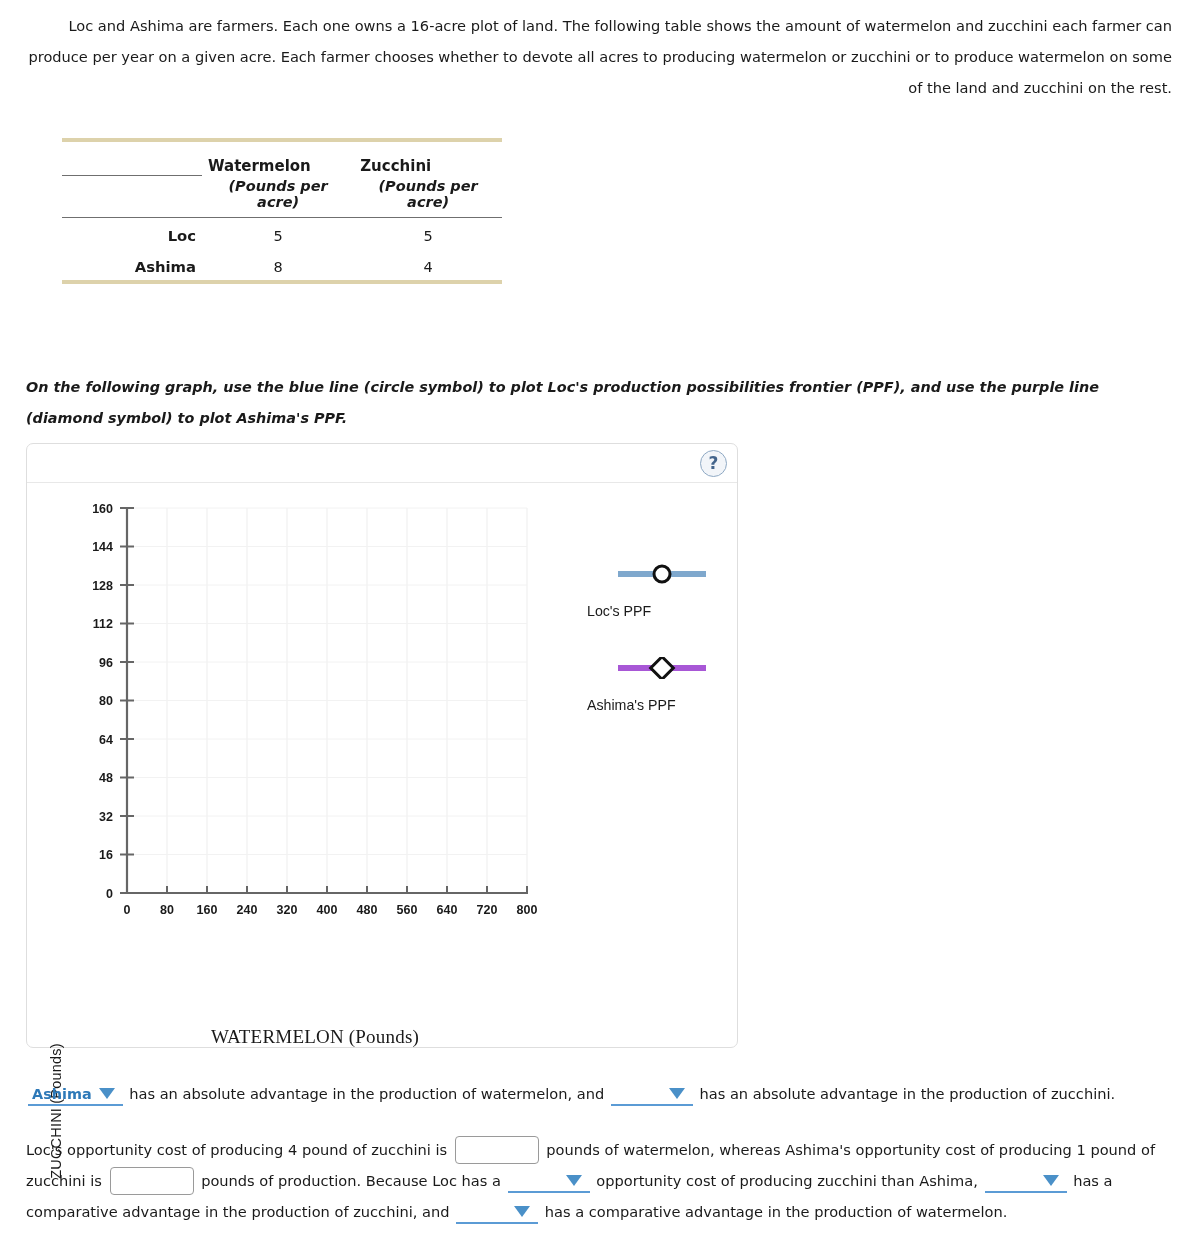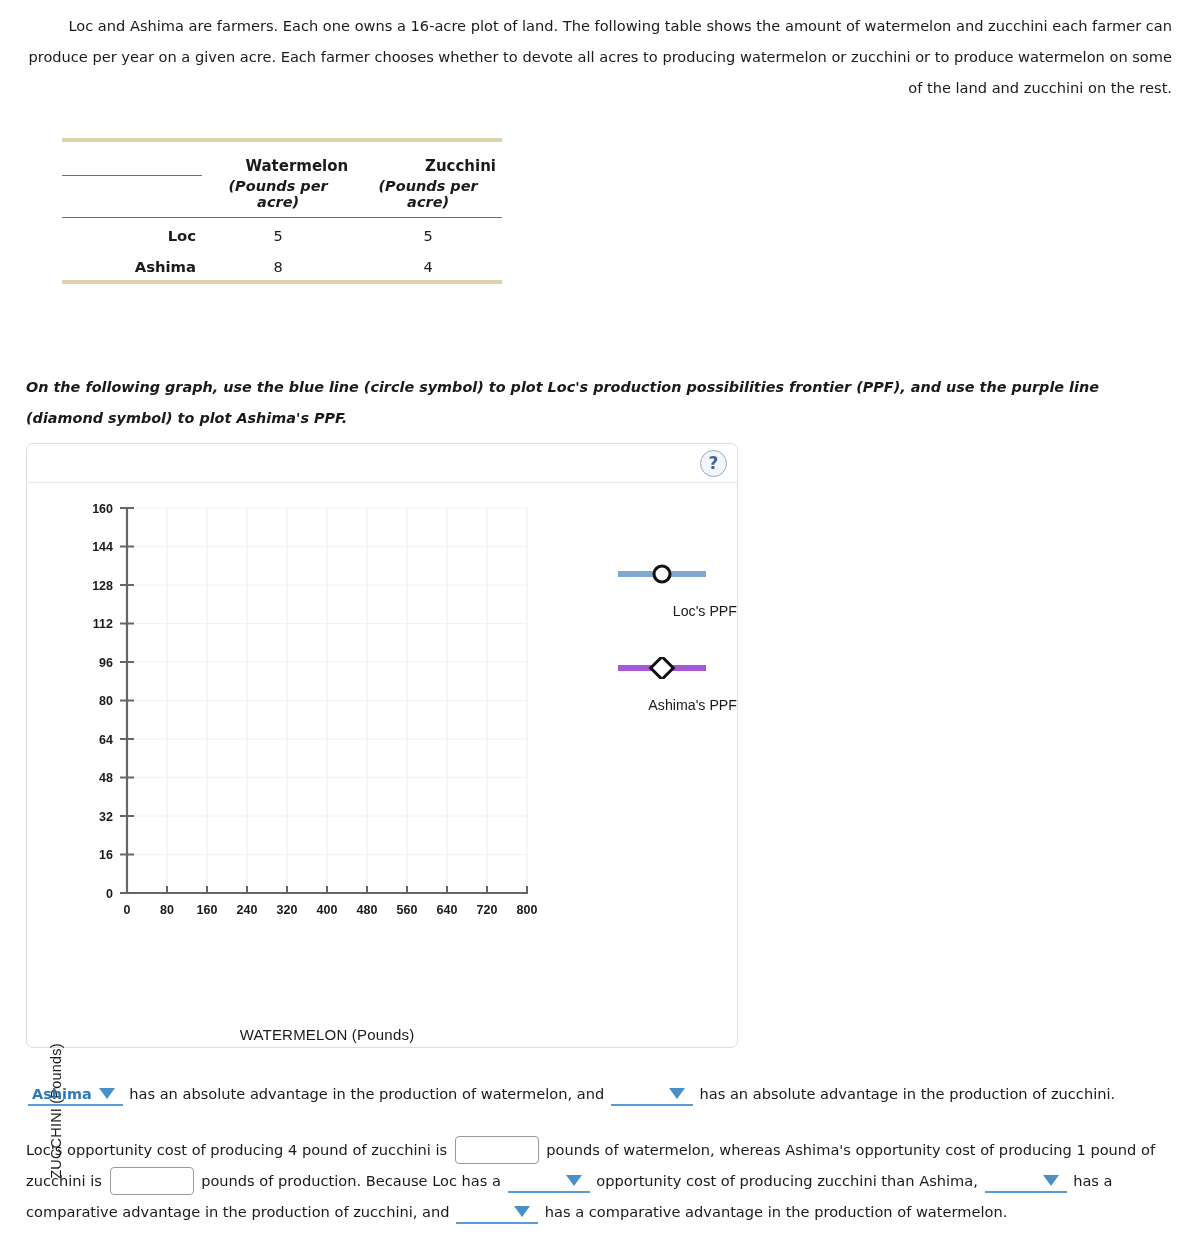--- a/index.html
+++ b/index.html
@@ -51,21 +51,21 @@
   }
   table.data .rule-bottom td {
     border-top: 4px solid #ddd2ab;
     padding: 0;
     height: 4px;
     line-height: 0;
     font-size: 0;
   }
   table.data th.colhead {
     font-weight: bold;
-    text-align: right;
+    text-align: left;
     padding: 13px 6px 0 6px;
     font-size: 15px;
   }
   table.data th.colsub {
     font-weight: bold;
     font-style: italic;
     text-align: center;
     padding: 3px 6px 7px 6px;
     font-size: 14.5px;
     border-bottom: 1.5px solid #6f6f6f;
@@ -150,47 +150,47 @@
     transform: rotate(-90deg);
     transform-origin: center center;
     text-align: center;
     font-size: 14.5px;
     font-family: "Liberation Sans", sans-serif;
     color: #1a1a1a;
     letter-spacing: 0.2px;
   }
   .xlabel {
     position: absolute;
-    left: 90px;
+    left: 78px;
     top: 543px;
     width: 420px;
     text-align: center;
-    font-size: 15px;
-    font-family: Liberation Sans, sans-serif;
+    font-size: 19px;
+    font-family: Liberation Serif, serif;
     color: #1a1a1a;
     letter-spacing: 0.2px;
   }
 
   .svg-chart { position: absolute; left: 0; top: 0; }
 
   
   .legend {
     position: absolute;
     left: 560px;
     top: 80px;
     width: 150px;
   }
   .legend-entry { margin-bottom: 38px; text-align: center; }
   .legend-swatch { height: 22px; position: relative; }
   .legend-label {
     margin-top: 18px;
     font-size: 14.2px;
     font-family: "Liberation Sans", sans-serif;
     color: #1a1a1a;
-    text-align: right;
+    text-align: left;
   }
 
   
   .answers {
     position: absolute;
     left: 26px;
     top: 1078px;
     width: 1150px;
     font-size: 14.6px;
     line-height: 31px;

